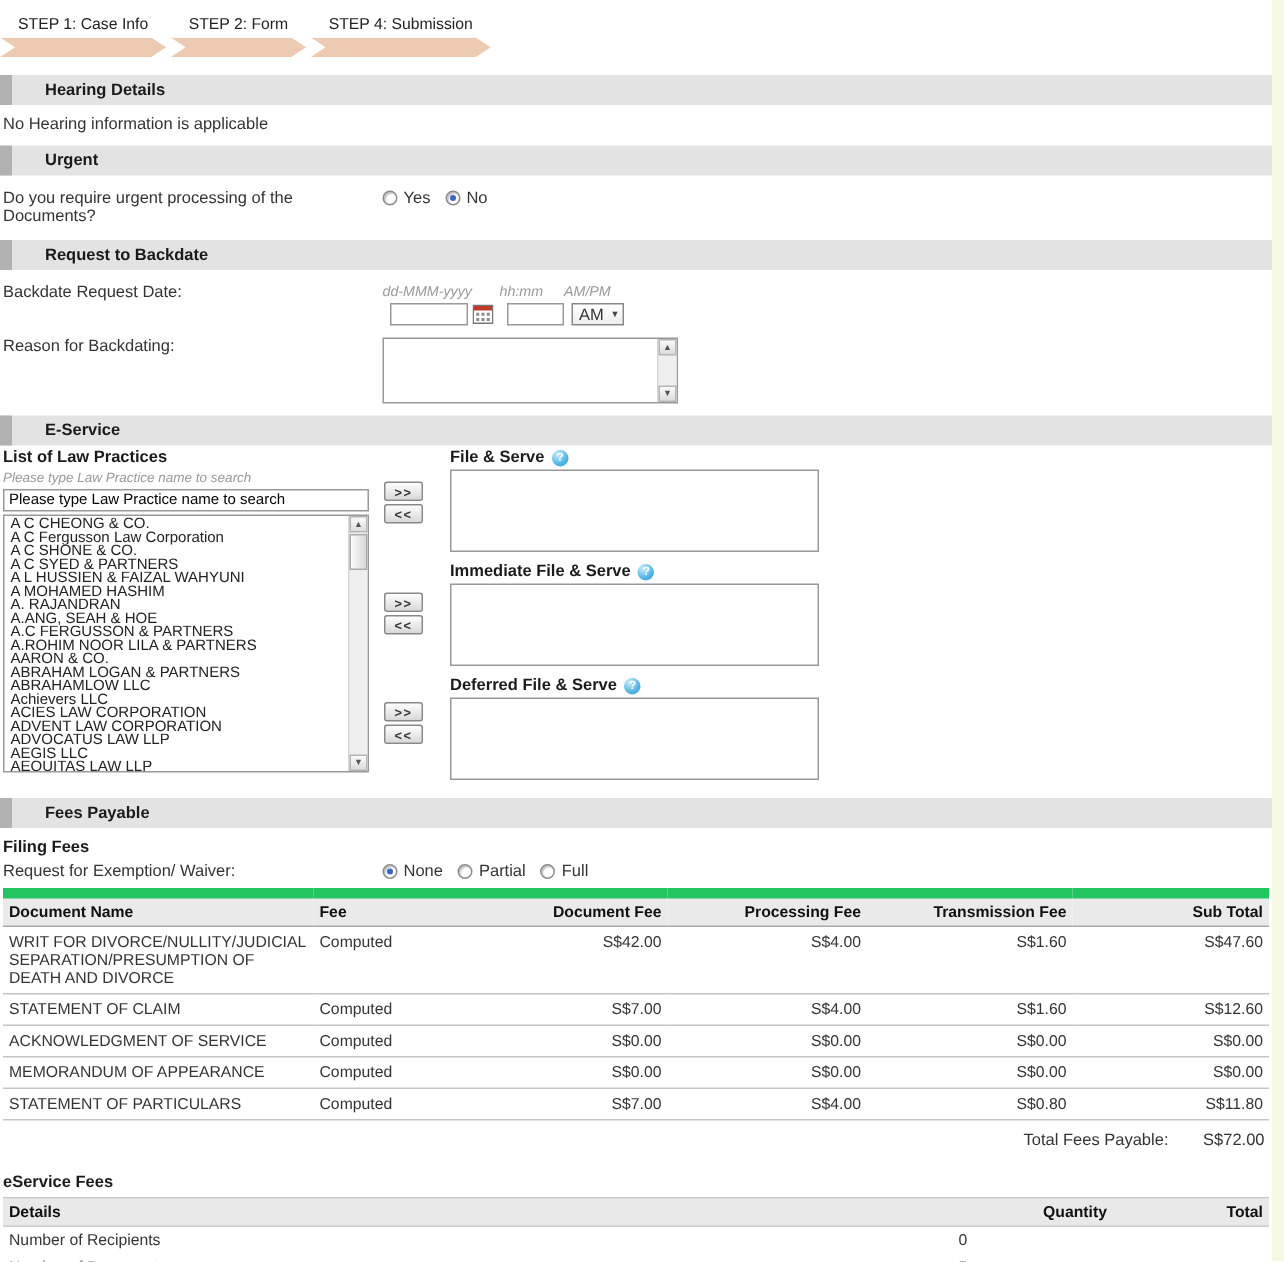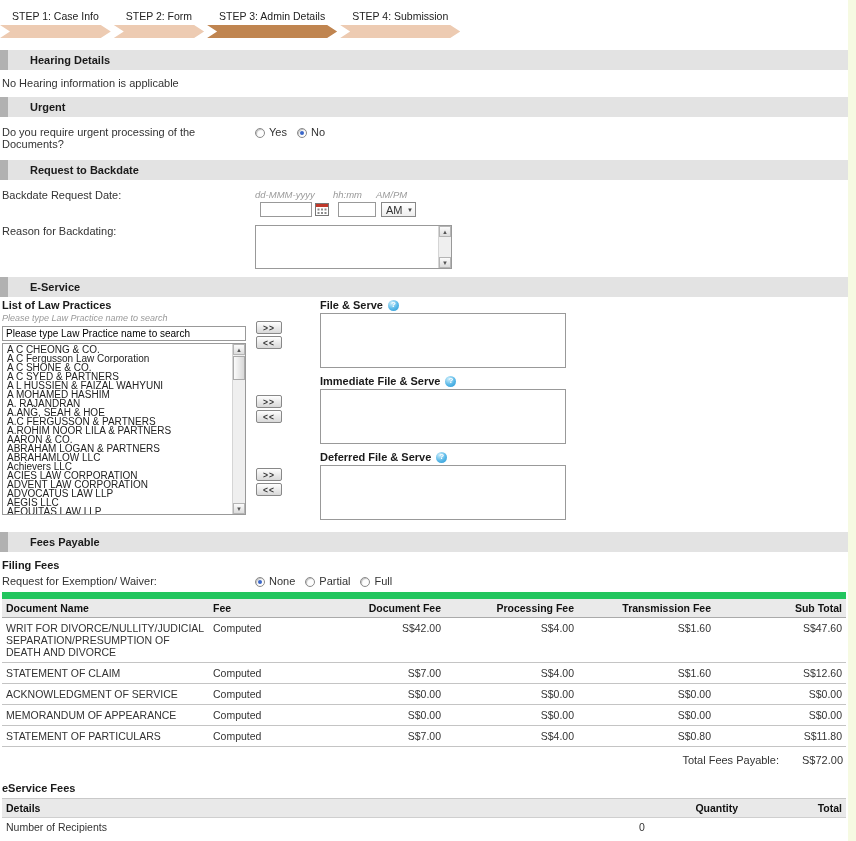--- a/index.html
+++ b/index.html
@@ -68,21 +68,21 @@
   .search-input { width:244px; margin-top:3px; display:block; }
   .listbox { margin-top:2px; width:244px; height:172px; border:1px solid #999; background:#fff;
     position:relative; overflow:hidden; }
   .list-items { margin-right:13px; padding-top:1px; }
   .list-item { font-size:10px; line-height:9px; padding:0 0 0 4px; white-space:nowrap;
     overflow:hidden; color:#222; cursor:default; }
   .transfer-btns { position:absolute; left:256px; top:0; width:30px; }
   .tbtn { position:absolute; width:26px; height:13px; font:bold 8.5px "Liberation Sans",sans-serif;
     letter-spacing:1px; color:#333; text-align:center; line-height:12px;
     background:linear-gradient(#fefefe,#d8d8d8); border:1px solid #888; border-radius:2px; cursor:pointer; }
-  .targets-col { position:absolute; left:300px; top:0; width:246px;margin-left:20px; }
+  .targets-col { position:absolute; left:300px; top:0; width:246px; }
   .target-group { margin-bottom:7px; }
   .target-label-row { display:flex; align-items:center; margin-bottom:2px; }
   .help-icon { width:11px; height:11px; border-radius:50%; margin-left:5px;
     background: radial-gradient(circle at 35% 28%, #cdeefb, #58b8e8 55%, #2a96d2);
     color:#fff; font-size:8px; font-weight:bold; display:inline-flex;
     align-items:center; justify-content:center; line-height:1; cursor:pointer; }
   .target-box { width:246px; height:55px; border:1px solid #999; background:#fff; }
 
   
   .fees-table { width:844px; margin:3px 0 0 2px; border-collapse:collapse; font-size:10.5px; }
@@ -108,24 +108,20 @@
 
 <div class="page">
 
   <div class="steps">
       <div class="step">
       <div class="step-label">STEP 1: Case Info</div>
       <div class="step-arrow"></div>
     </div>
       <div class="step">
       <div class="step-label">STEP 2: Form</div>
-      <div class="step-arrow"></div>
-    </div>
-      <div class="step active">
-      <div class="step-label">STEP 3: Admin Details</div>
       <div class="step-arrow"></div>
     </div>
       <div class="step">
       <div class="step-label">STEP 4: Submission</div>
       <div class="step-arrow"></div>
     </div>
     </div>
 
   <div class="section-bar mt12">
     <span class="section-marker"></span>

